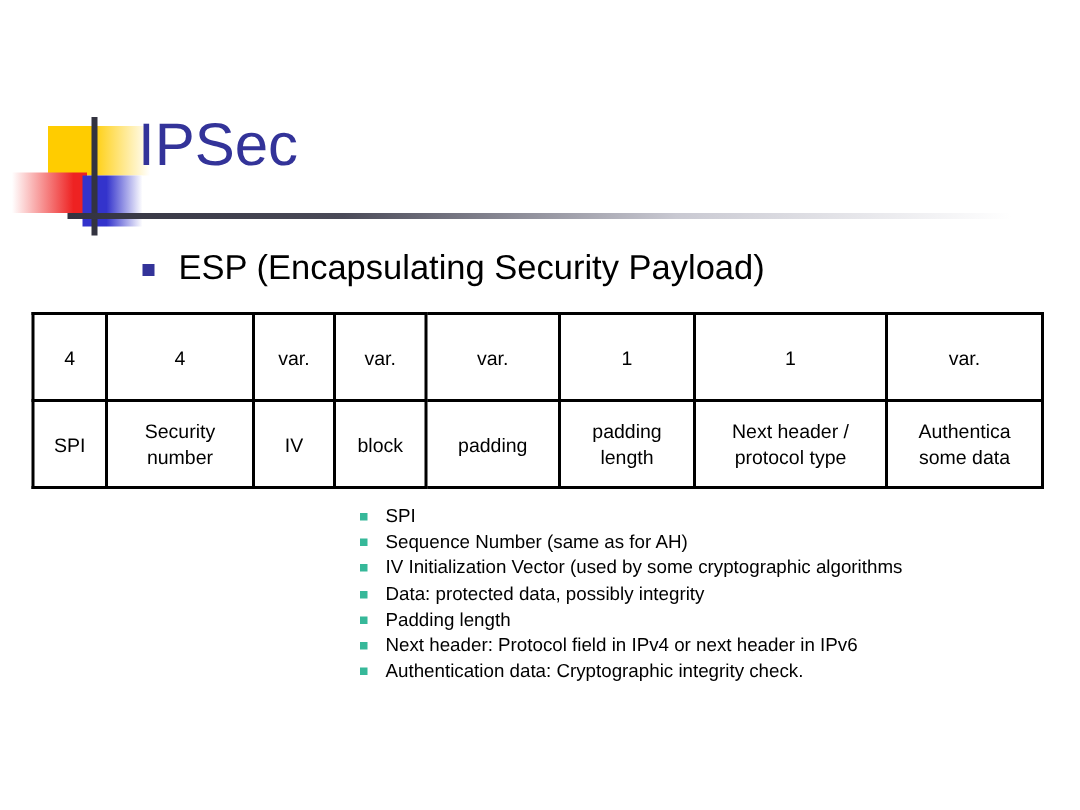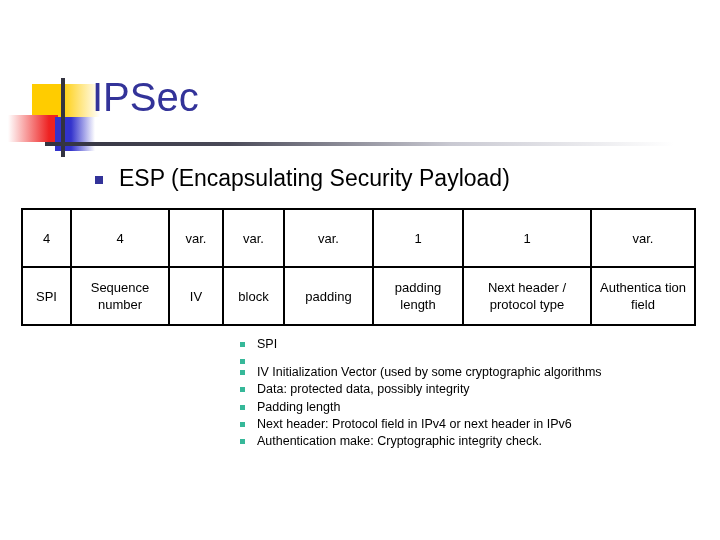--- a/index.html
+++ b/index.html
@@ -188,54 +188,55 @@
         <td>4</td>
         <td>var.</td>
         <td>var.</td>
         <td>var.</td>
         <td>1</td>
         <td>1</td>
         <td>var.</td>
       </tr>
       <tr class="row-name">
         <td>SPI</td>
-        <td>Sequence number</td>
+        <td>Security number</td>
         <td>IV</td>
         <td>block</td>
         <td>padding</td>
         <td>padding length</td>
         <td>Next header / protocol type</td>
-        <td>Authentica tion field</td>
+        <td>Authentica some data</td>
       </tr>
     </tbody>
   </table>
 
   <ul class="desc-list">
     <li>
       <span class="desc-bullet"></span>
       <span class="desc-text">SPI</span>
     </li>
     <li>
       <span class="desc-bullet"></span>
+      <span class="desc-text">Sequence Number (same as for AH)</span>
     </li>
     <li>
       <span class="desc-bullet"></span>
       <span class="desc-text">IV Initialization Vector (used by some cryptographic algorithms</span>
     </li>
     <li>
       <span class="desc-bullet"></span>
       <span class="desc-text">Data: protected data, possibly integrity</span>
     </li>
     <li>
       <span class="desc-bullet"></span>
       <span class="desc-text">Padding length</span>
     </li>
     <li>
       <span class="desc-bullet"></span>
       <span class="desc-text">Next header: Protocol field in IPv4 or next header in IPv6</span>
     </li>
     <li>
       <span class="desc-bullet"></span>
-      <span class="desc-text">Authentication make: Cryptographic integrity check.</span>
+      <span class="desc-text">Authentication data: Cryptographic integrity check.</span>
     </li>
   </ul>
 
 </div>
 
 </body></html>

